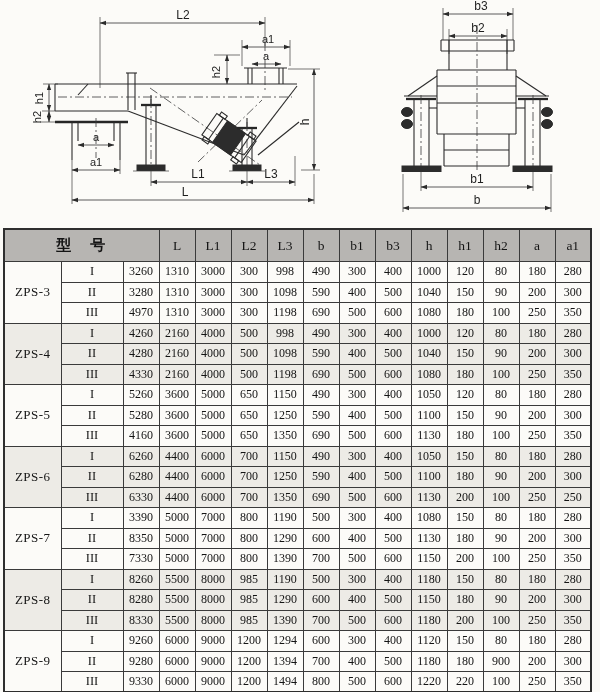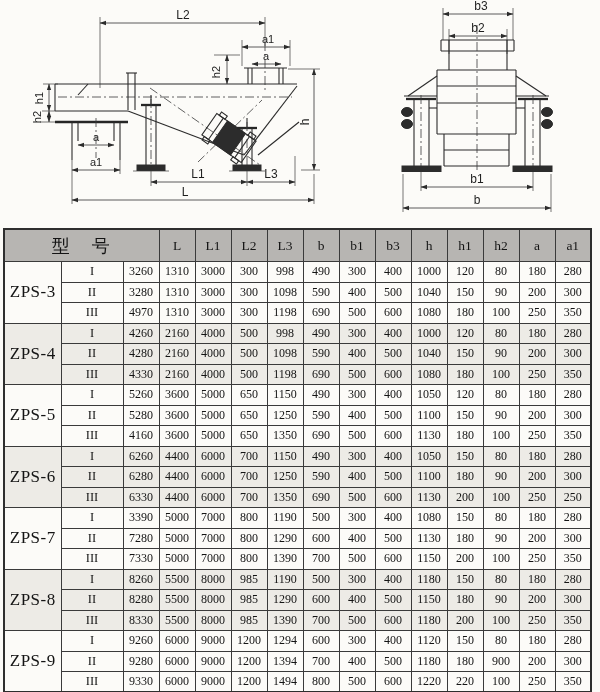--- a/index.html
+++ b/index.html
@@ -46,22 +46,22 @@
     white-space:nowrap;
   }
   table.spec{ border:2px solid #2e2e2e; }
   tr.hdr th{
     height:31px;
     background:var(--header-bg,#b7b5b2);
     font-family:"Liberation Serif", serif;
     font-weight:normal;
     font-size:13.5px;
   }
-  tr.hdr th.model-hdr{ font-size:18px; letter-spacing:2px; font-weight:normal; }
-  td.model-cell{ font-size:17px; letter-spacing:0.5px; }
+  tr.hdr th.model-hdr{ font-size:15px; letter-spacing:2px; font-weight:bold; }
+  td.model-cell{ font-size:13px; letter-spacing:0.5px; }
   td.var-cell{ font-size:12.5px; }
   td.val-cell{ font-size:12px; }
   tbody tr{ height:20.5px; }
   tbody tr.shade td{ background:var(--shade-bg,#edebe6); }
 </style>
 </head>
 <body>
 
 <div class="page">
 
@@ -501,21 +501,21 @@
             <td class="val-cell">300</td>
             <td class="val-cell">400</td>
             <td class="val-cell">1080</td>
             <td class="val-cell">150</td>
             <td class="val-cell">80</td>
             <td class="val-cell">180</td>
             <td class="val-cell">280</td>
           </tr>
           <tr>
             <td class="var-cell">II</td>
-            <td class="val-cell">7280</td>
+            <td class="val-cell">8350</td>
             <td class="val-cell">5000</td>
             <td class="val-cell">7000</td>
             <td class="val-cell">800</td>
             <td class="val-cell">1290</td>
             <td class="val-cell">600</td>
             <td class="val-cell">400</td>
             <td class="val-cell">500</td>
             <td class="val-cell">1130</td>
             <td class="val-cell">180</td>
             <td class="val-cell">90</td>

